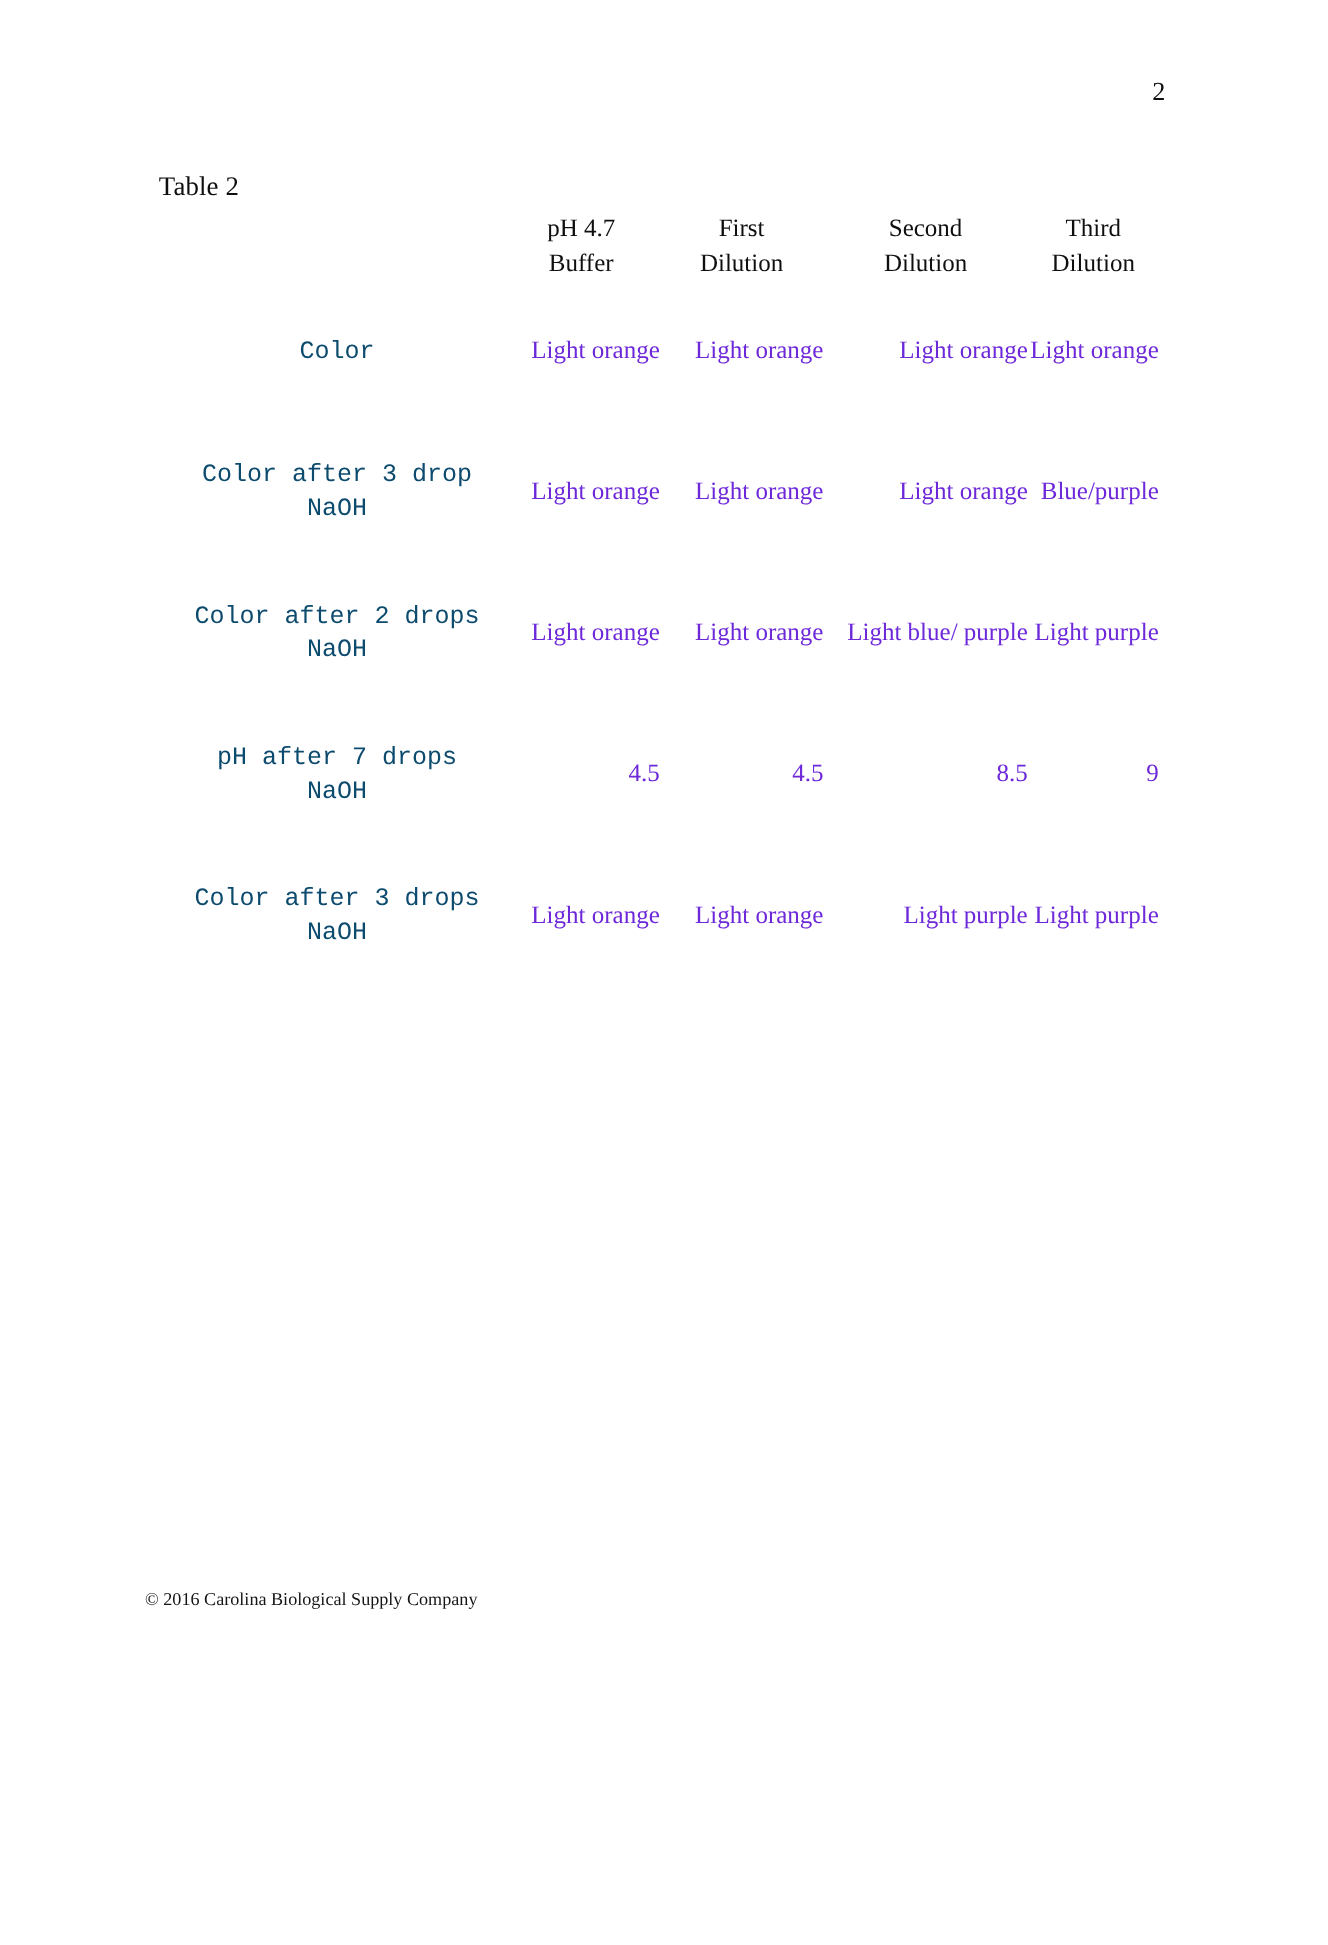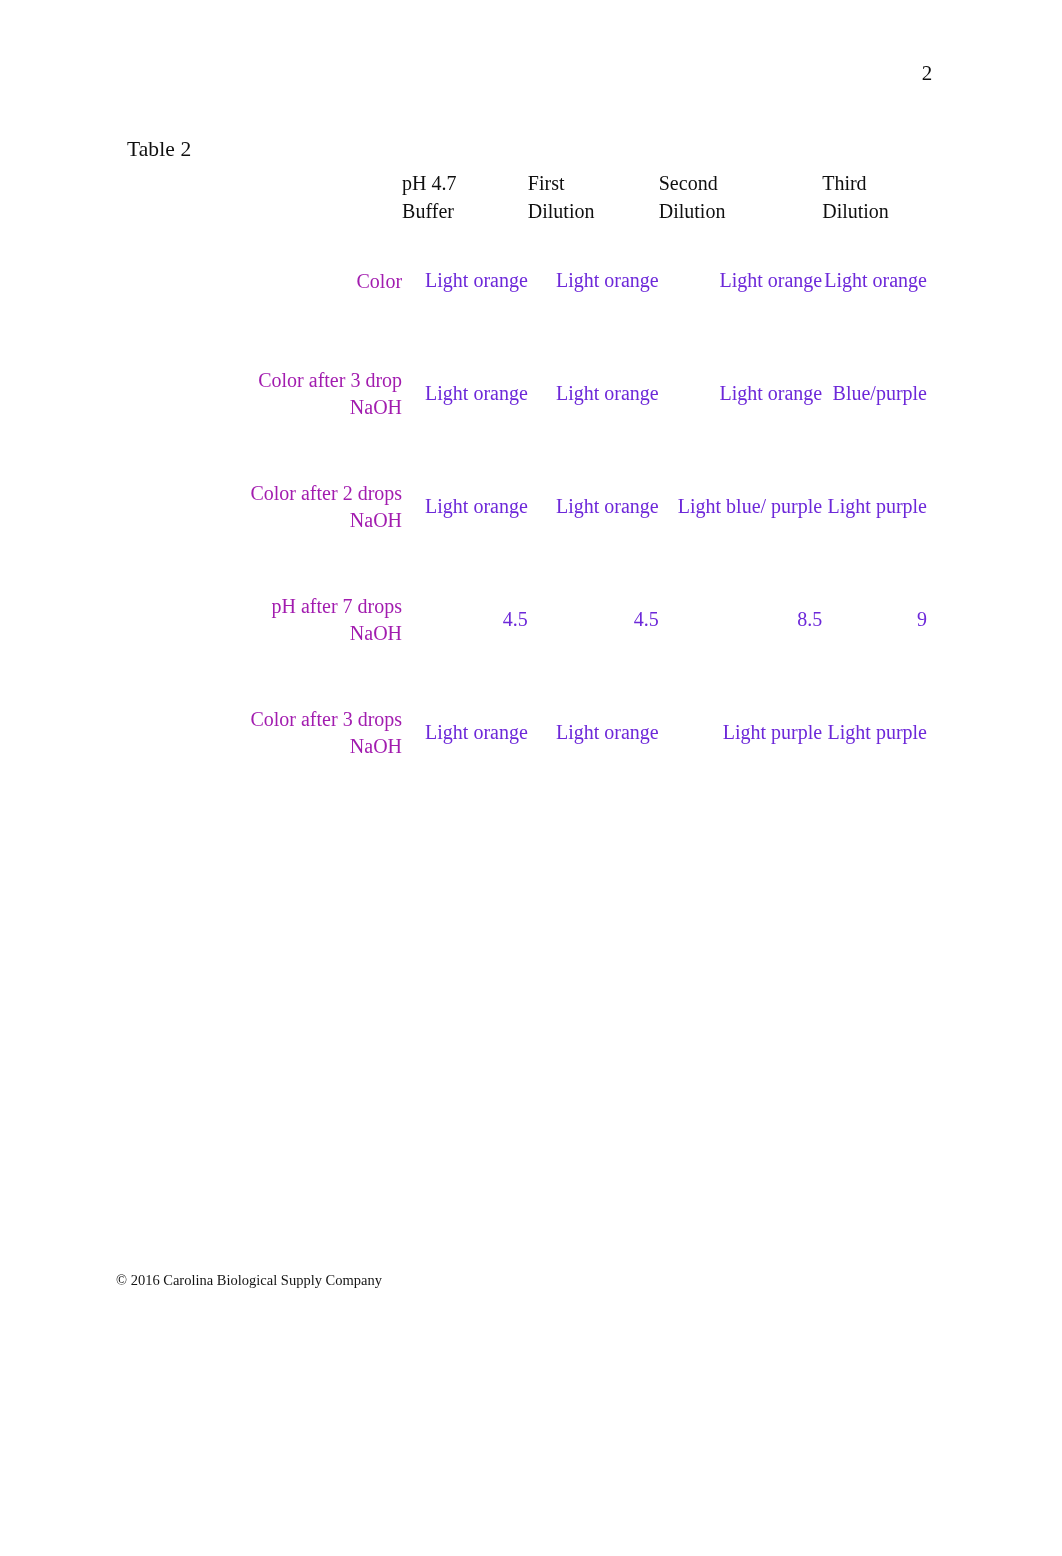--- a/index.html
+++ b/index.html
@@ -65,38 +65,39 @@
 
   
   col.c-label  { width: 253px; }
   col.c-col1   { width: 120px; }
   col.c-col2   { width: 125px; }
   col.c-col3   { width: 156px; }
   col.c-col4   { width: 100px; }
 
   
   .hdr {
-    text-align: left;
+    text-align: center;
     font-size: 20px;
     line-height: 27.5px;
     color: #0f0f0f;
     font-weight: normal;
     padding-bottom: 2px;
     vertical-align: top;
   }
   .hdr-blank { }
 
   
   .row-label {
-    text-align: right;
+    text-align: center;
     font-size: 20px;
     line-height: 27px;
-    color: #a21caf;
+    color: #0c4a6e;
     padding-right: 6px;
     vertical-align: middle;
+    font-family: Liberation Mono, monospace;
   }
 
   
   .val {
     text-align: right;
     font-size: 20px;
     line-height: 25.5px;
     color: #6d28d9;
     vertical-align: middle;
     word-break: break-word;

